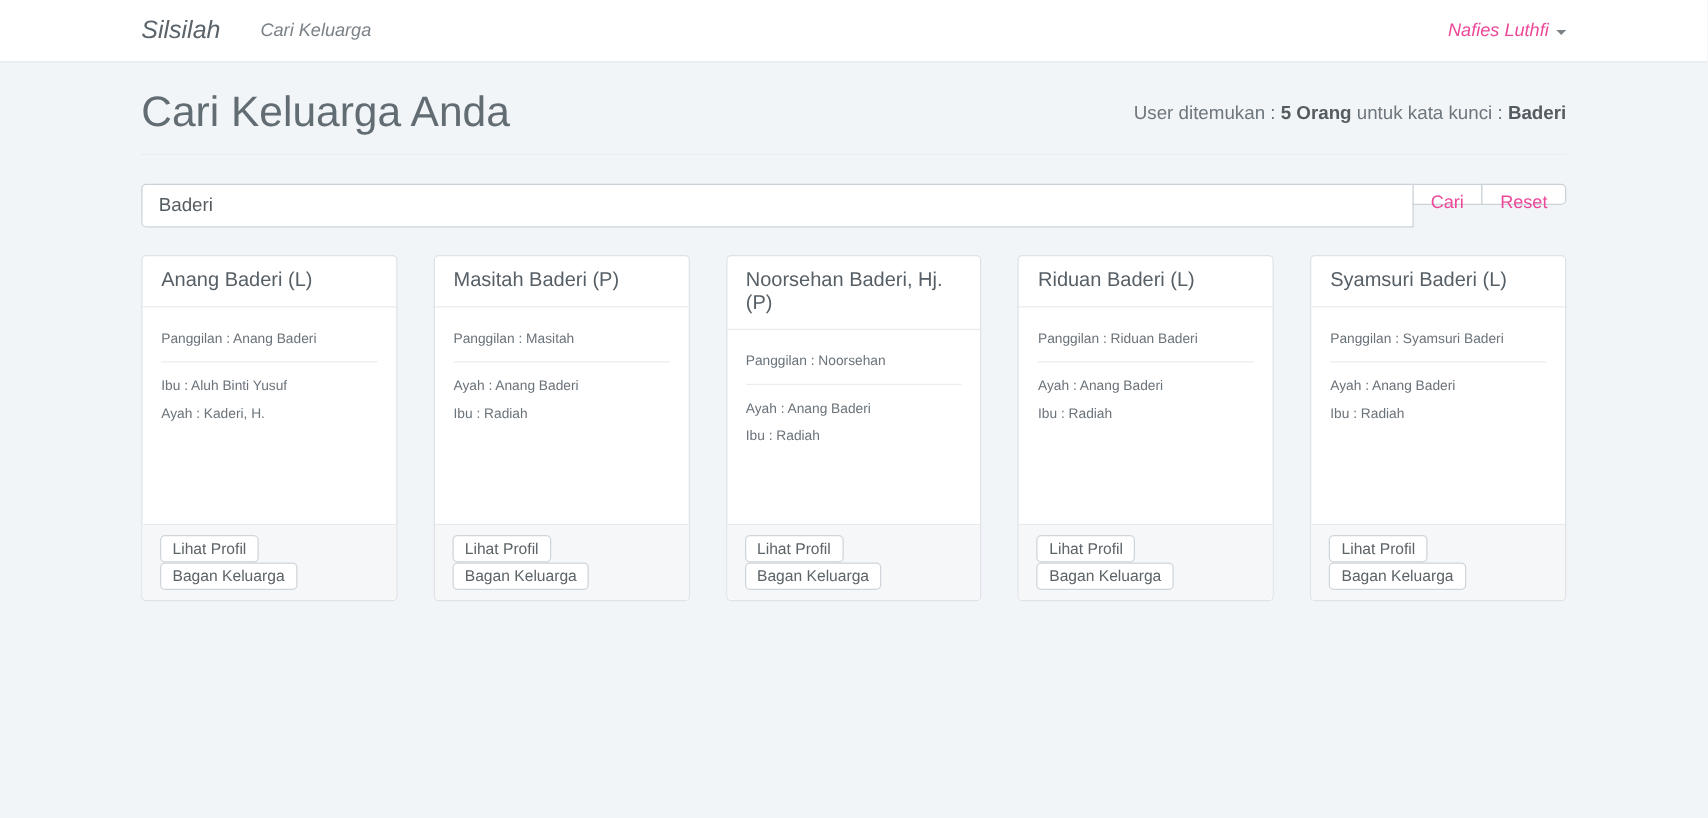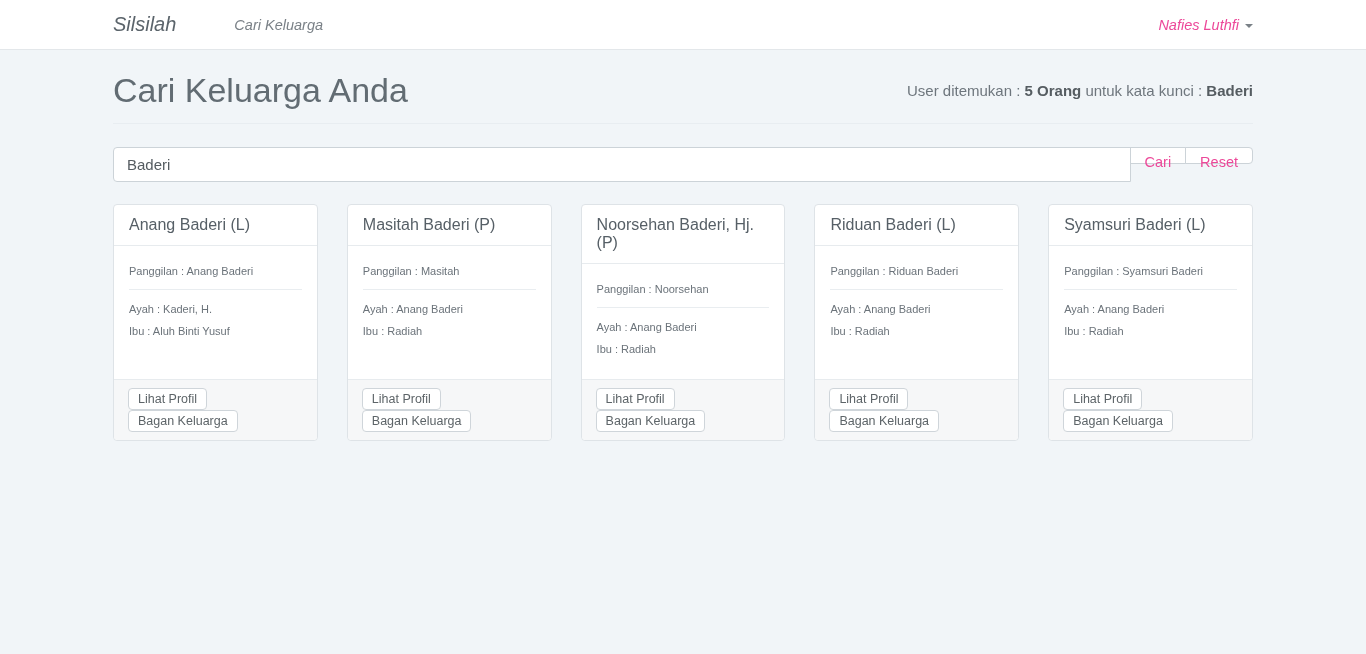--- a/index.html
+++ b/index.html
@@ -31,21 +31,20 @@
     color: #5b646b;
     text-decoration: none;
     margin-right: 32px;
     cursor: pointer;
   }
   .nav-link {
     font-size: 14.5px;
     color: #7a8187;
     text-decoration: none;
     cursor: pointer;
-    margin-left: 26px;
   }
   .user-menu {
     margin-left: auto;
     font-size: 14.5px;
     color: #ec4899;
     text-decoration: none;
     display: flex;
     align-items: center;
     gap: 6px;
     cursor: pointer;
@@ -141,20 +140,21 @@
   .card-body hr {
     border: 0;
     border-top: 1px solid #e9edf0;
     margin: 0 0 8px 0;
   }
   .card-footer {
     background: #f6f7f8;
     border-top: 1px solid #e7ebee;
     padding: 8px 14px;
     border-radius: 0 0 4px 4px;
+    margin-top: 40px;
   }
   .btn-xs {
     padding: 3px 9px;
     font-size: 12.5px;
     color: #5d6468;
     background: #fff;
     border: 1px solid #cfd5da;
     border-radius: 4px;
     margin-right: 3px;
     font-family: inherit;
@@ -188,22 +188,22 @@
       <button class="search-btn reset">Reset</button>
     </div>
 
     <div class="cards-grid">
 
       <div class="card">
         <div class="card-header">Anang Baderi (L)</div>
         <div class="card-body">
           <p class="nick">Panggilan : Anang Baderi</p>
           <hr>
+          <p>Ibu : Aluh Binti Yusuf</p>
           <p>Ayah : Kaderi, H.</p>
-          <p>Ibu : Aluh Binti Yusuf</p>
         </div>
         <div class="card-footer">
           <button class="btn-xs">Lihat Profil</button>
           <button class="btn-xs">Bagan Keluarga</button>
         </div>
       </div>
 
       <div class="card">
         <div class="card-header">Masitah Baderi (P)</div>
         <div class="card-body">

